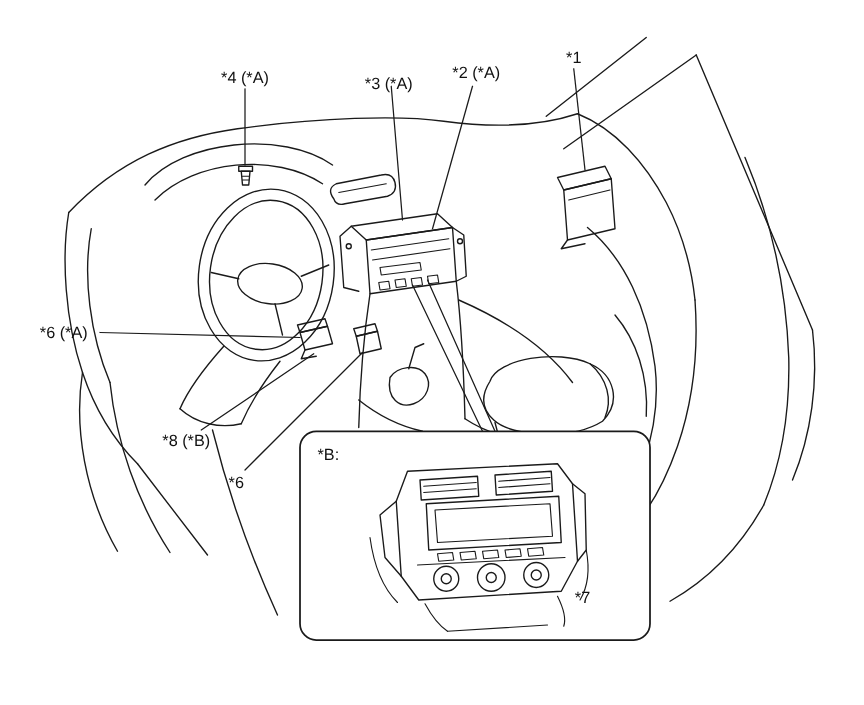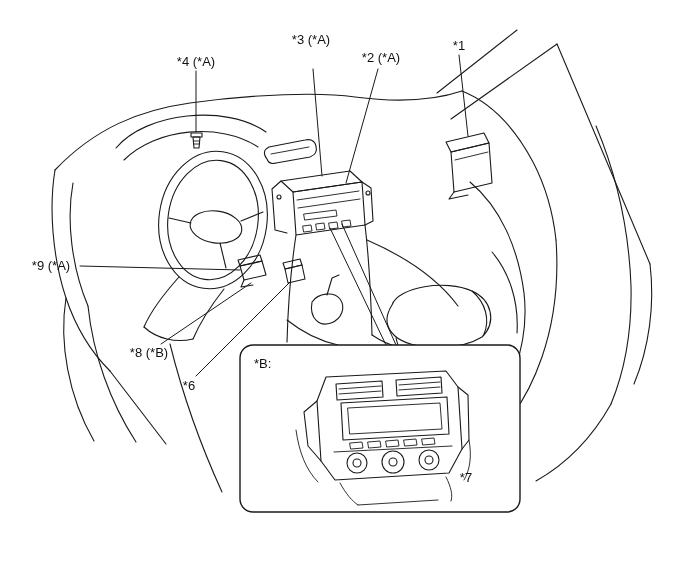--- a/index.html
+++ b/index.html
@@ -160,21 +160,21 @@
         <path class="thin" d="M 446,477 C 451,487 453,495 451,501"></path>
         <path class="thin" d="M 358,505 L 438,500"></path>
         <path class="thin" d="M 296,430 C 299,452 306,470 318,482"></path>
         <path class="thin" d="M 469,440 C 472,456 470,470 464,480"></path>
       </g>
     </g>
   </svg>
 
   <div class="callout" style="left:459px;top:38px">*1</div>
   <div class="callout" style="left:381px;top:50px">*2 (*A)</div>
-  <div class="callout" style="left:311px;top:32px">*3 (*A)</div>
+  <div class="callout" style="left:311px;top:59px">*3 (*A)</div>
   <div class="callout" style="left:196px;top:54px">*4 (*A)</div>
-  <div class="callout" style="left:51px;top:258px">*9 (*A)</div>
+  <div class="callout" style="left:51px;top:258px">*6 (*A)</div>
   <div class="callout" style="left:149px;top:345px">*8 (*B)</div>
   <div class="callout" style="left:189px;top:378px">*6</div>
   <div class="callout" style="left:466px;top:470px">*7</div>
   <div class="callout anchor-left" style="left:254px;top:356px">*B:</div>
 
 </div>
 
 </body></html>

